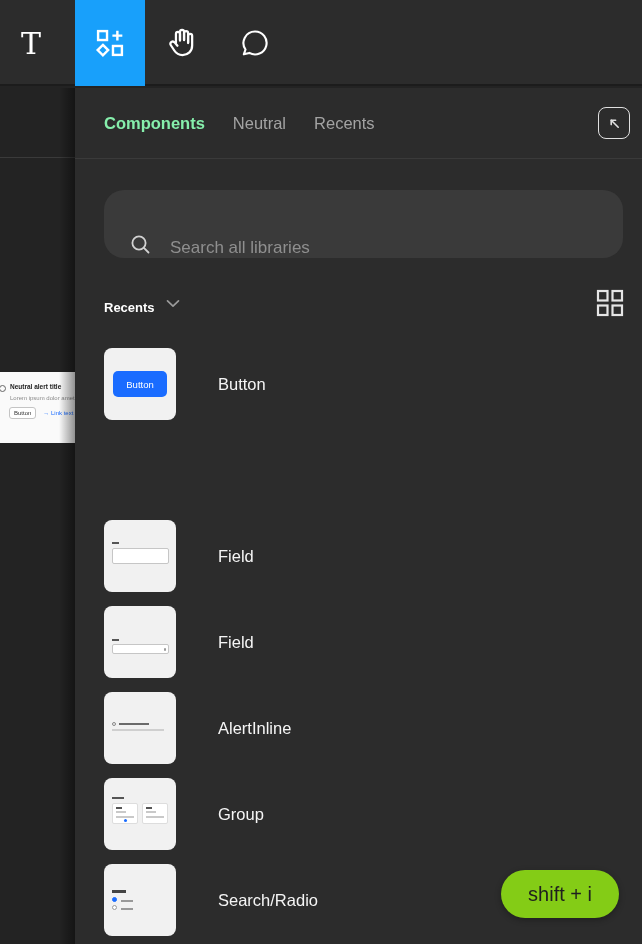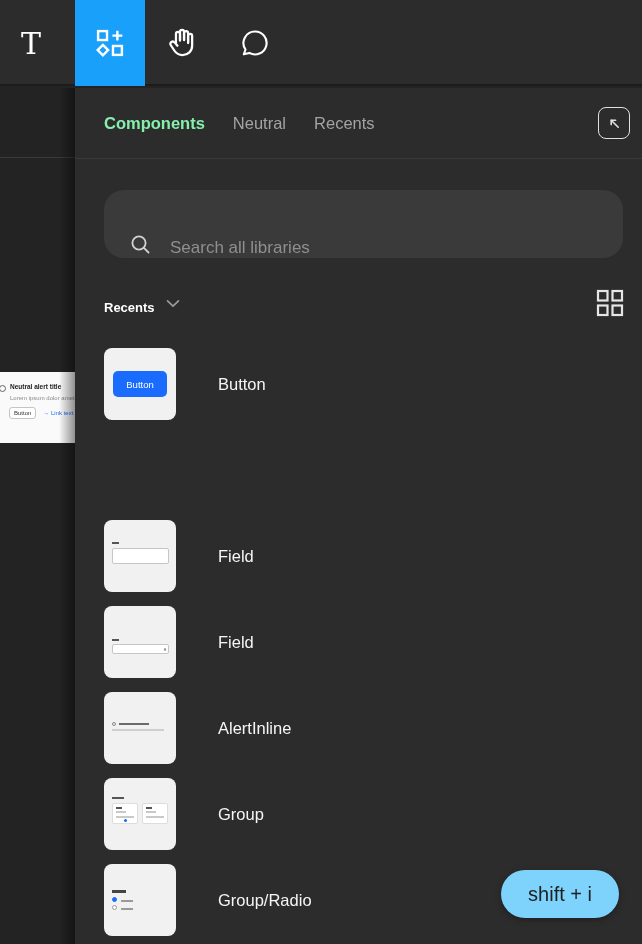--- a/index.html
+++ b/index.html
@@ -86,21 +86,21 @@
   .g-t { left:3px; top:3px; width:6px; height:1.5px; background:#555 !important; }
   .g-m { left:3px; top:7px; width:10px; height:1.5px; }
   .g-b { left:3px; top:12px; width:18px; height:1.5px; }
   .g-dot { left:11px; bottom:1.5px; width:3px; height:3px; background:#1a6cff !important; border-radius:50%; top:auto; }
   .r-label { left:8px; top:26px; width:14px; height:2.5px; background:#444; }
   .r-dot { left:8px; width:5px; height:5px; border-radius:50%; border:1px solid #9a9a9a; background:#fff; }
   .r-dot.on { background:#1a6cff; border-color:#1a6cff; }
   .r-txt { left:17px; width:12px; height:2px; background:#999; margin-top:1.5px; }
 
   .shortcut-pill { position:absolute; right:23px; top:782px; height:48px; padding:0 27px;
-    background:#7dd3fc; border-radius:26px; display:flex; align-items:center;
+    background:#84cc16; border-radius:26px; display:flex; align-items:center;
     font-size:20px; color:#1f1f1f; box-shadow:0 2px 6px rgba(0,0,0,.3); z-index:20; }
 
   svg { display:block; }
 </style>
 </head>
 <body>
 
 <div class="stage">
 
   <div class="canvas-strip">
@@ -249,19 +249,19 @@
     </div>
 
     <div class="item" style="top:776px">
       <div class="thumb">
         <i class="r-label"></i>
         <i class="r-dot on" style="top:33px"></i>
         <i class="r-txt" style="top:34px"></i>
         <i class="r-dot" style="top:41px"></i>
         <i class="r-txt" style="top:42px"></i>
       </div>
-      <div class="item-label">Group/Radio</div>
+      <div class="item-label">Search/Radio</div>
     </div>
 
     <div class="shortcut-pill">shift + i</div>
   </div>
 
 </div>
 
 </body></html>

